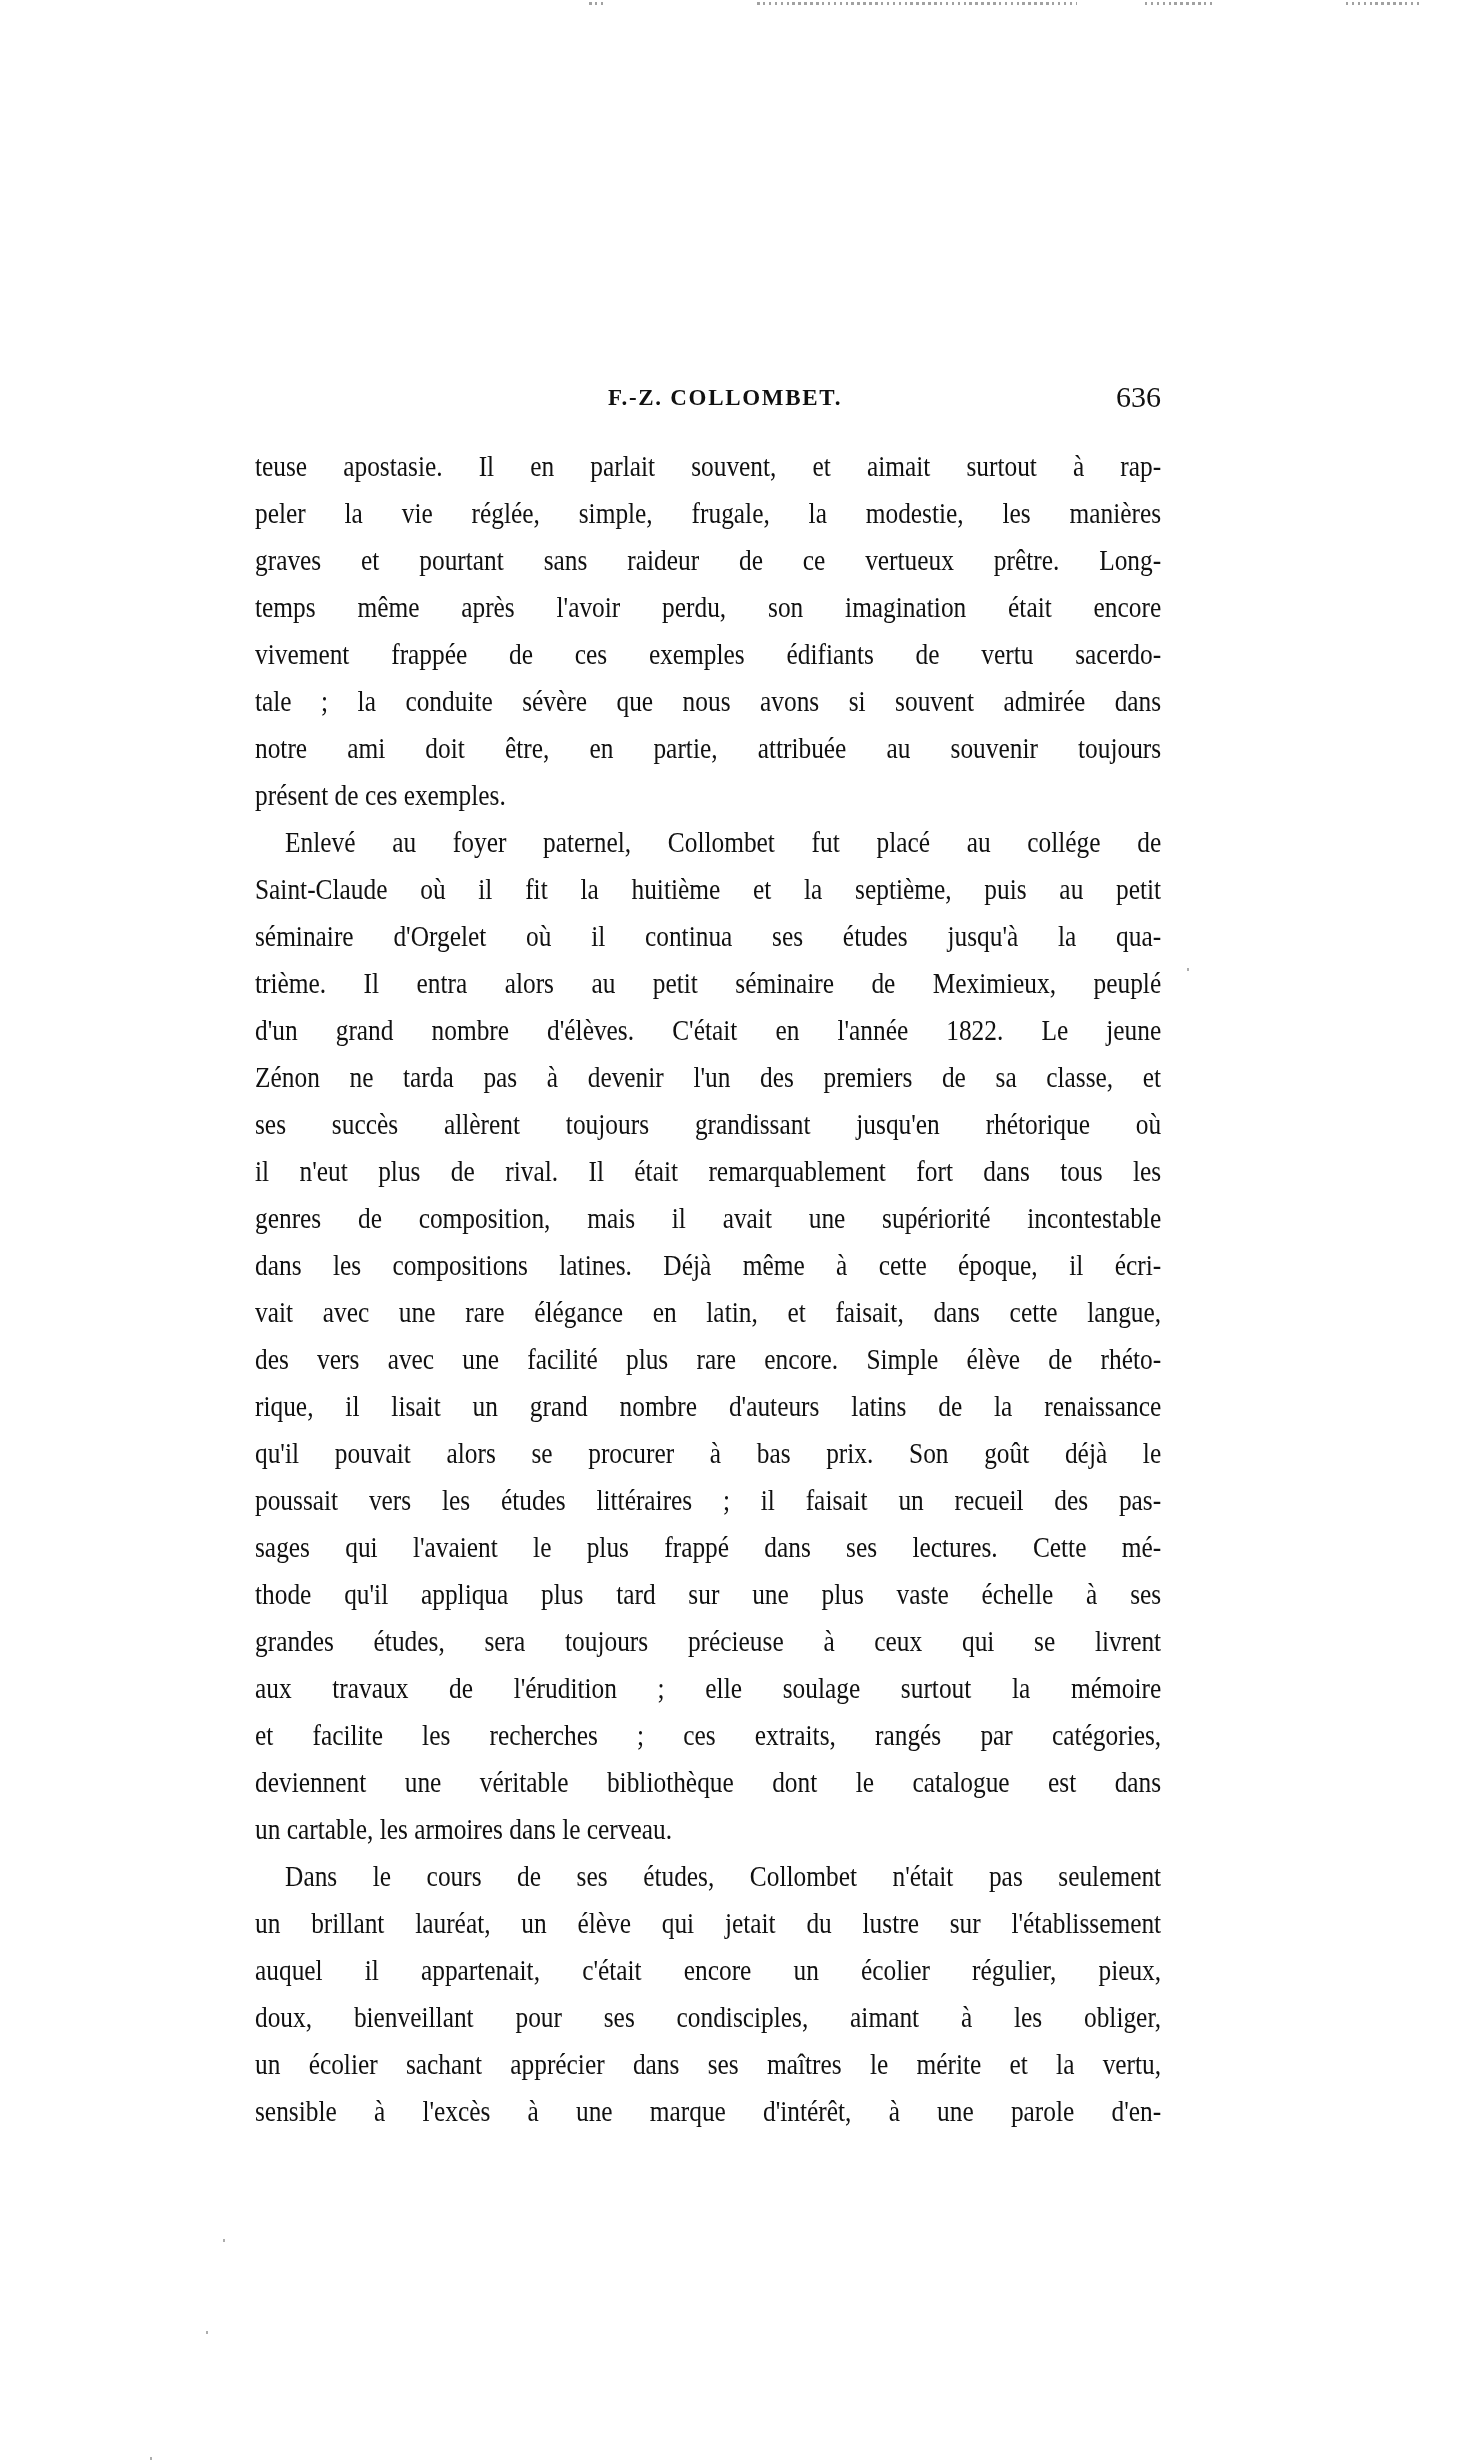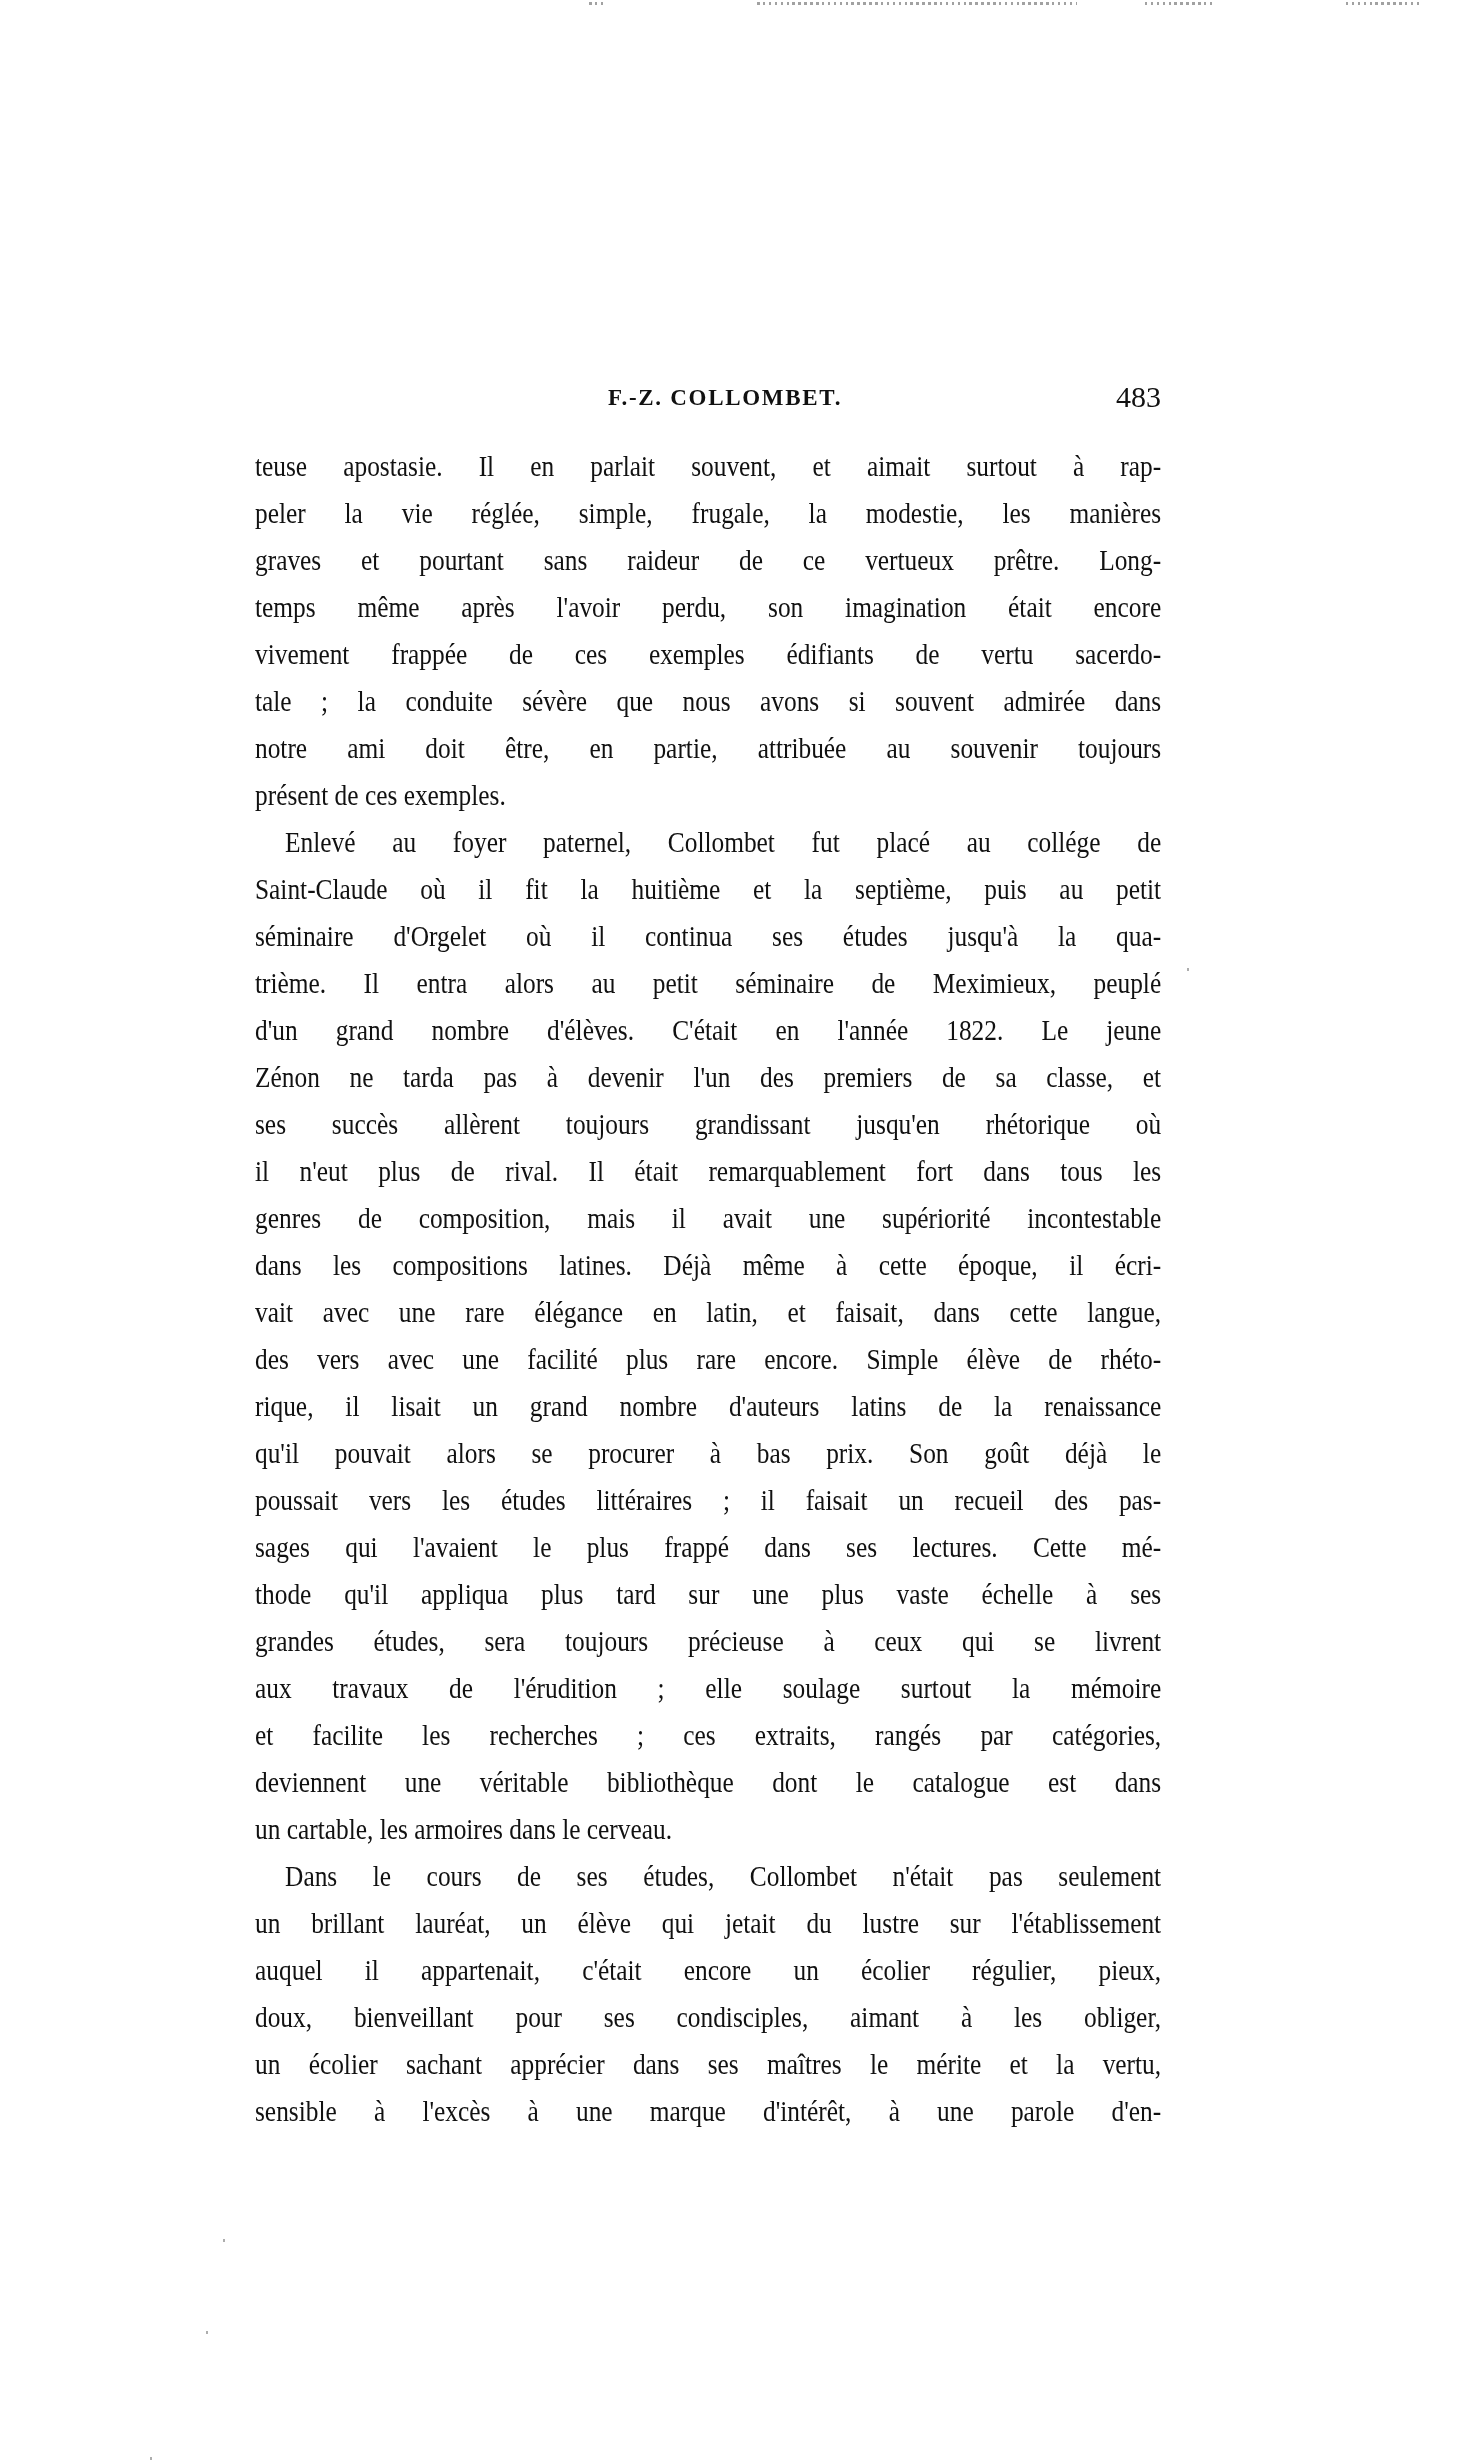--- a/index.html
+++ b/index.html
@@ -93,21 +93,21 @@
 <div class="scan-artifacts">
   <span style="left:589px; width:17px;"></span>
   <span style="left:757px; width:320px;"></span>
   <span style="left:1145px; width:67px;"></span>
   <span style="left:1346px; width:76px;"></span>
 </div>
 
 <div class="page">
   <div class="running-head">
     <div class="running-title">F.-Z. COLLOMBET.</div>
-    <div class="page-number">483</div>
+    <div class="page-number">636</div>
   </div>
 
   <div class="body-text">
 
     <div class="paragraph">
       <span class="line">teuse apostasie. Il en parlait souvent, et aimait surtout à rap-</span>
       <span class="line">peler la vie réglée, simple, frugale, la modestie, les manières</span>
       <span class="line">graves et pourtant sans raideur de ce vertueux prêtre. Long-</span>
       <span class="line">temps même après l'avoir perdu, son imagination était encore</span>
       <span class="line">vivement frappée de ces exemples édifiants de vertu sacerdo-</span>

